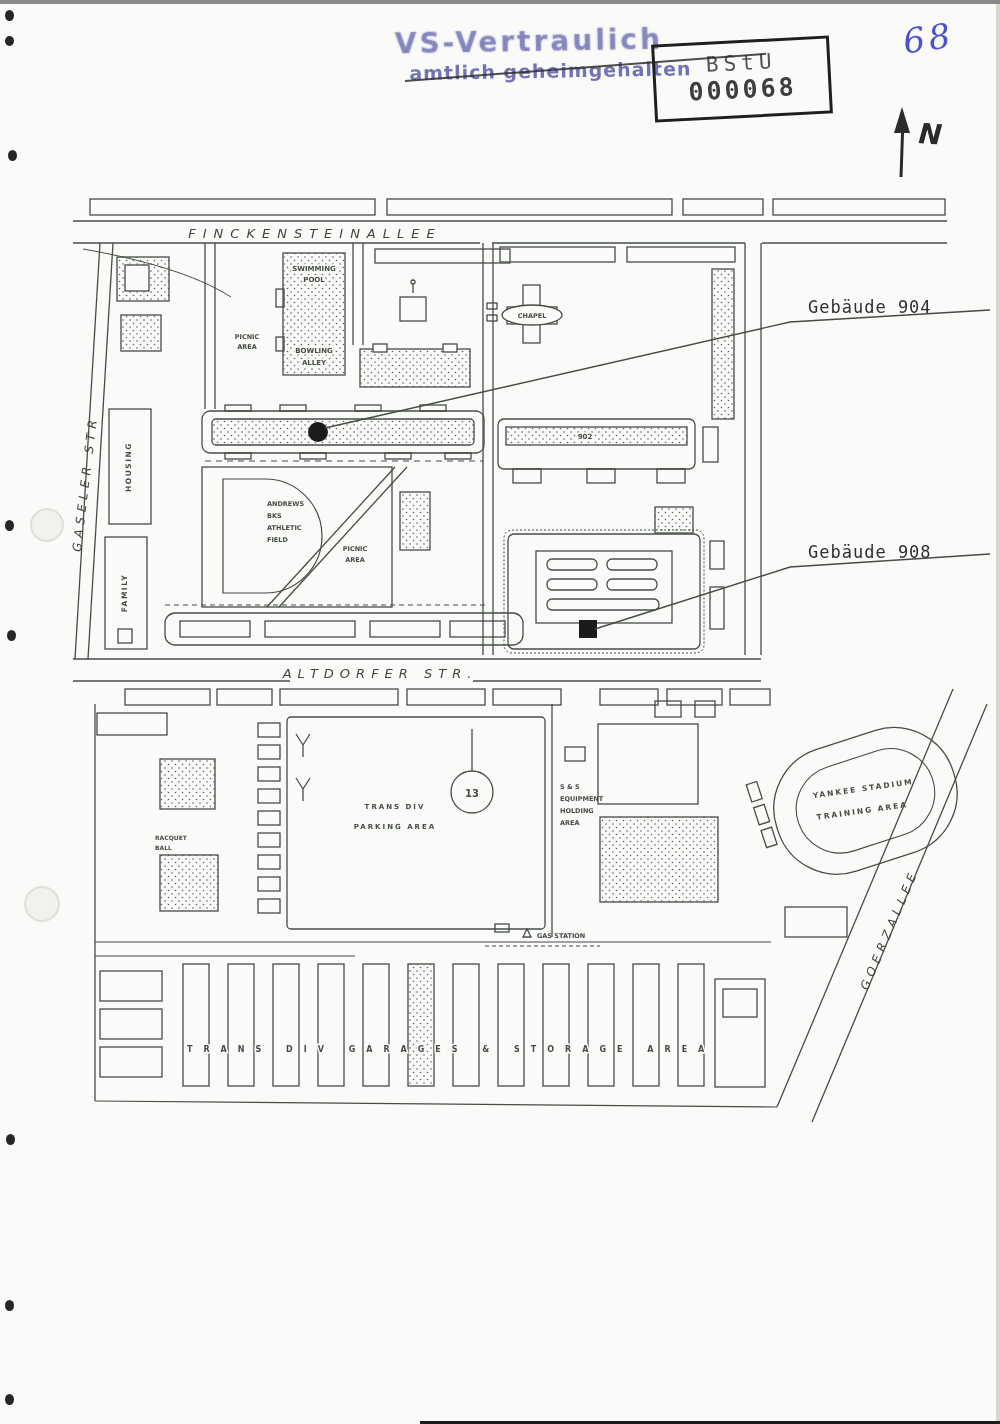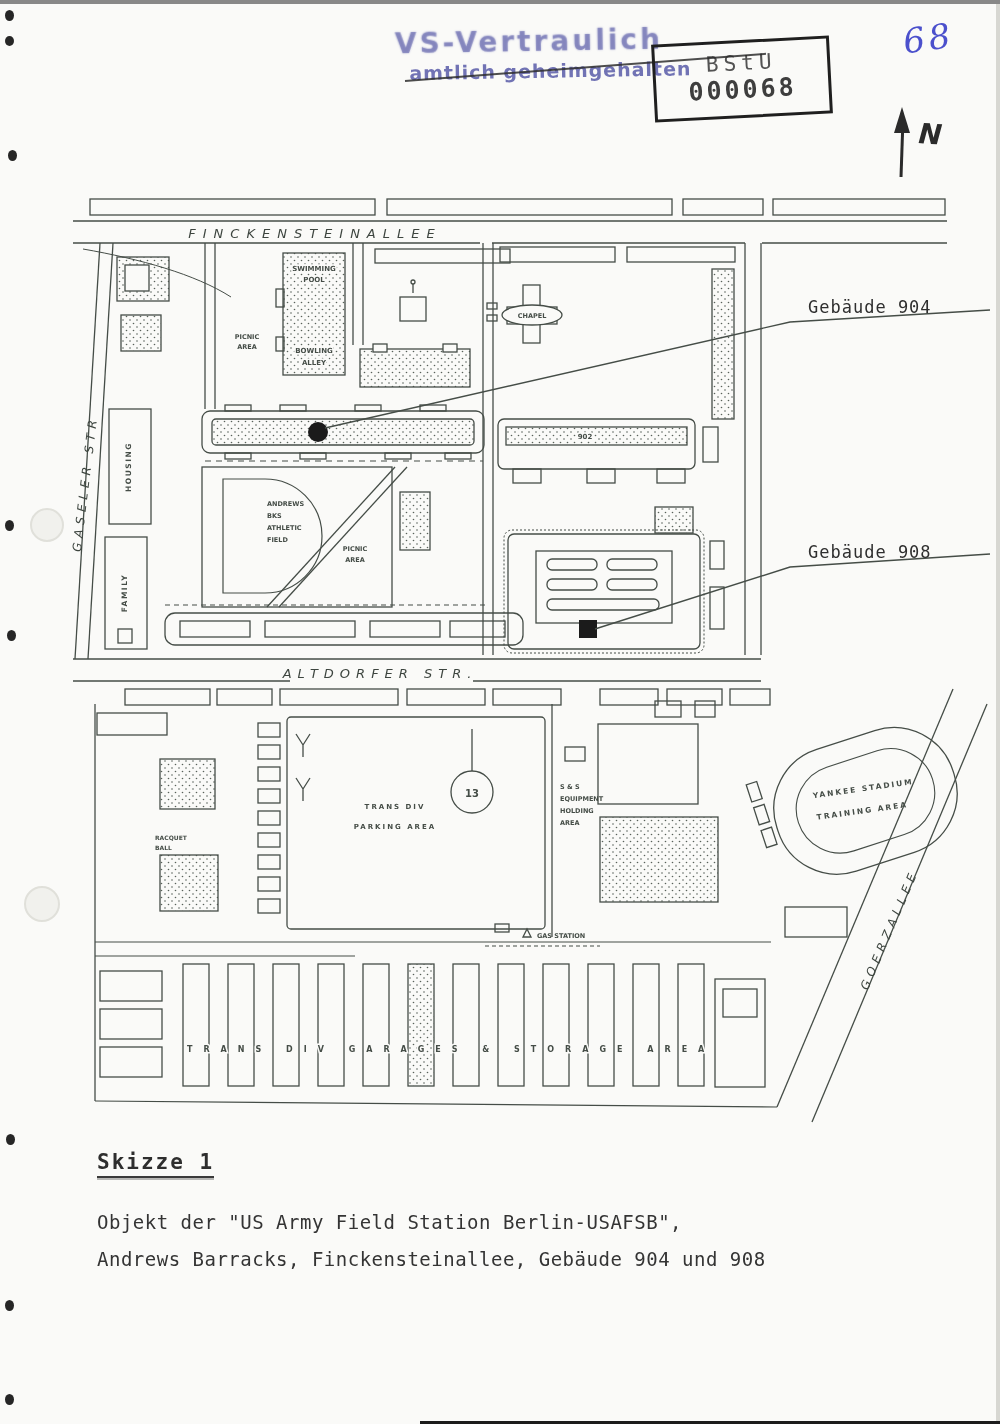--- a/index.html
+++ b/index.html
@@ -364,21 +364,14 @@
         <rect x="578" y="775" width="26" height="122"></rect>
           <rect x="623" y="775" width="26" height="122"></rect>
         <rect x="660" y="790" width="50" height="108"></rect>
         <rect x="668" y="800" width="34" height="28"></rect>
         <text class="lbl halo" x="132" y="863" font-size="8" letter-spacing="11" stroke-width="3">TRANS DIV GARAGES &amp; STORAGE AREA</text>
       </g>
       <line x1="40" y1="912" x2="722" y2="918" stroke-width="1.2"></line>
     </g>
   </svg>
 
-  <div class="abs caption">
-    <div class="title">Skizze 1</div>
-    <div class="body">
-      <div>Objekt der "US Army Field Station Berlin-USAFSB",</div>
-      <div>Andrews Barracks, Finckensteinallee, Gebäude 904 und 908</div>
-    </div>
-  </div>
 
 </div>
 
 </body></html>

